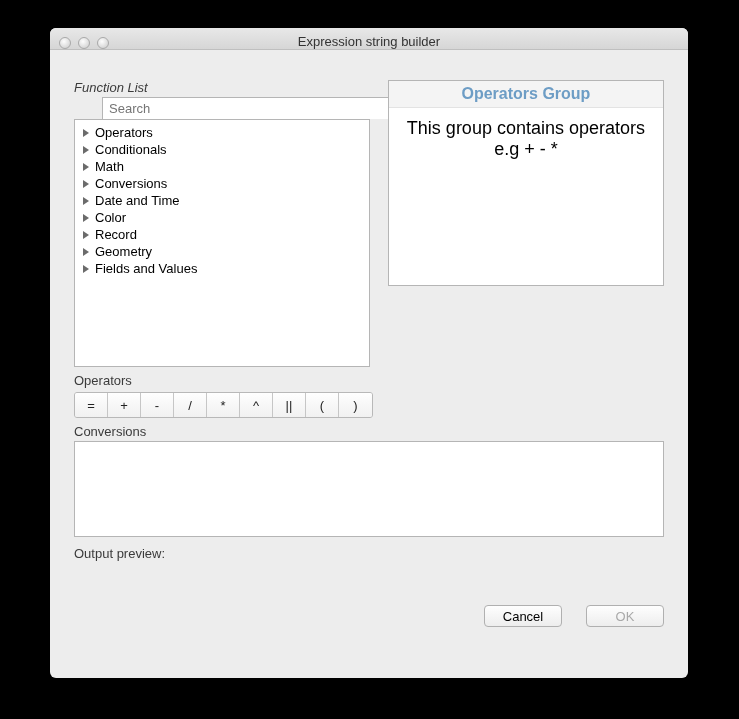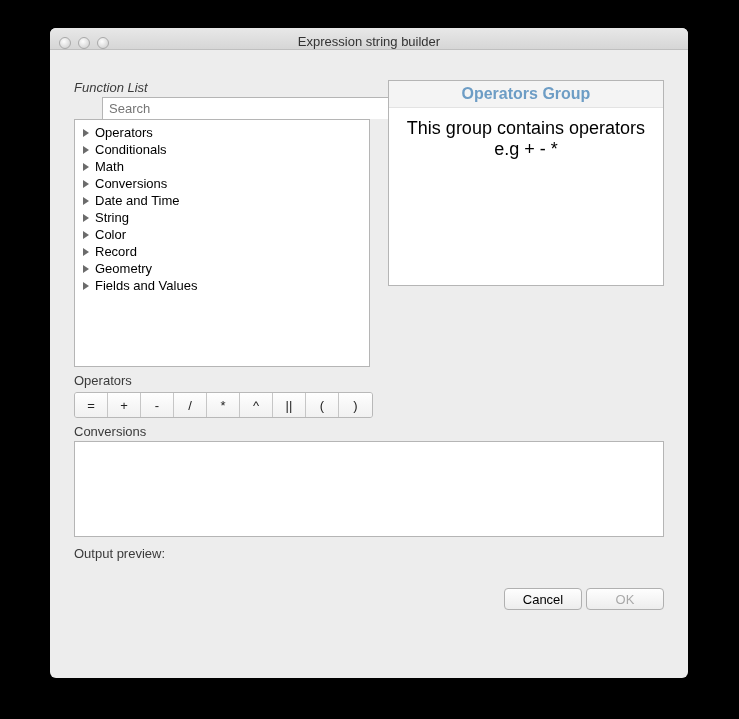--- a/index.html
+++ b/index.html
@@ -168,22 +168,22 @@
     resize: none;
     font-family: inherit;
     font-size: 13px;
     padding: 4px;
     outline: none;
   }
 
   .footer {
     display: flex;
     justify-content: flex-end;
-    gap: 4px;
-    margin-top: 27px;
+    gap: 24px;
+    margin-top: 44px;
   }
   .btn {
     min-width: 78px;
     height: 22px;
     border: 1px solid #b0b0b0;
     border-radius: 4px;
     background: linear-gradient(#fefefe, #ededed);
     font-size: 13px;
     font-family: inherit;
     cursor: pointer;
@@ -224,24 +224,20 @@
             <span class="tree-arrow"></span>
             <span class="tree-text">Math</span>
           </div>
           <div class="tree-item">
             <span class="tree-arrow"></span>
             <span class="tree-text">Conversions</span>
           </div>
           <div class="tree-item">
             <span class="tree-arrow"></span>
             <span class="tree-text">Date and Time</span>
-          </div>
-          <div class="tree-item">
-            <span class="tree-arrow"></span>
-            <span class="tree-text">String</span>
           </div>
           <div class="tree-item">
             <span class="tree-arrow"></span>
             <span class="tree-text">Color</span>
           </div>
           <div class="tree-item">
             <span class="tree-arrow"></span>
             <span class="tree-text">Record</span>
           </div>
           <div class="tree-item">

